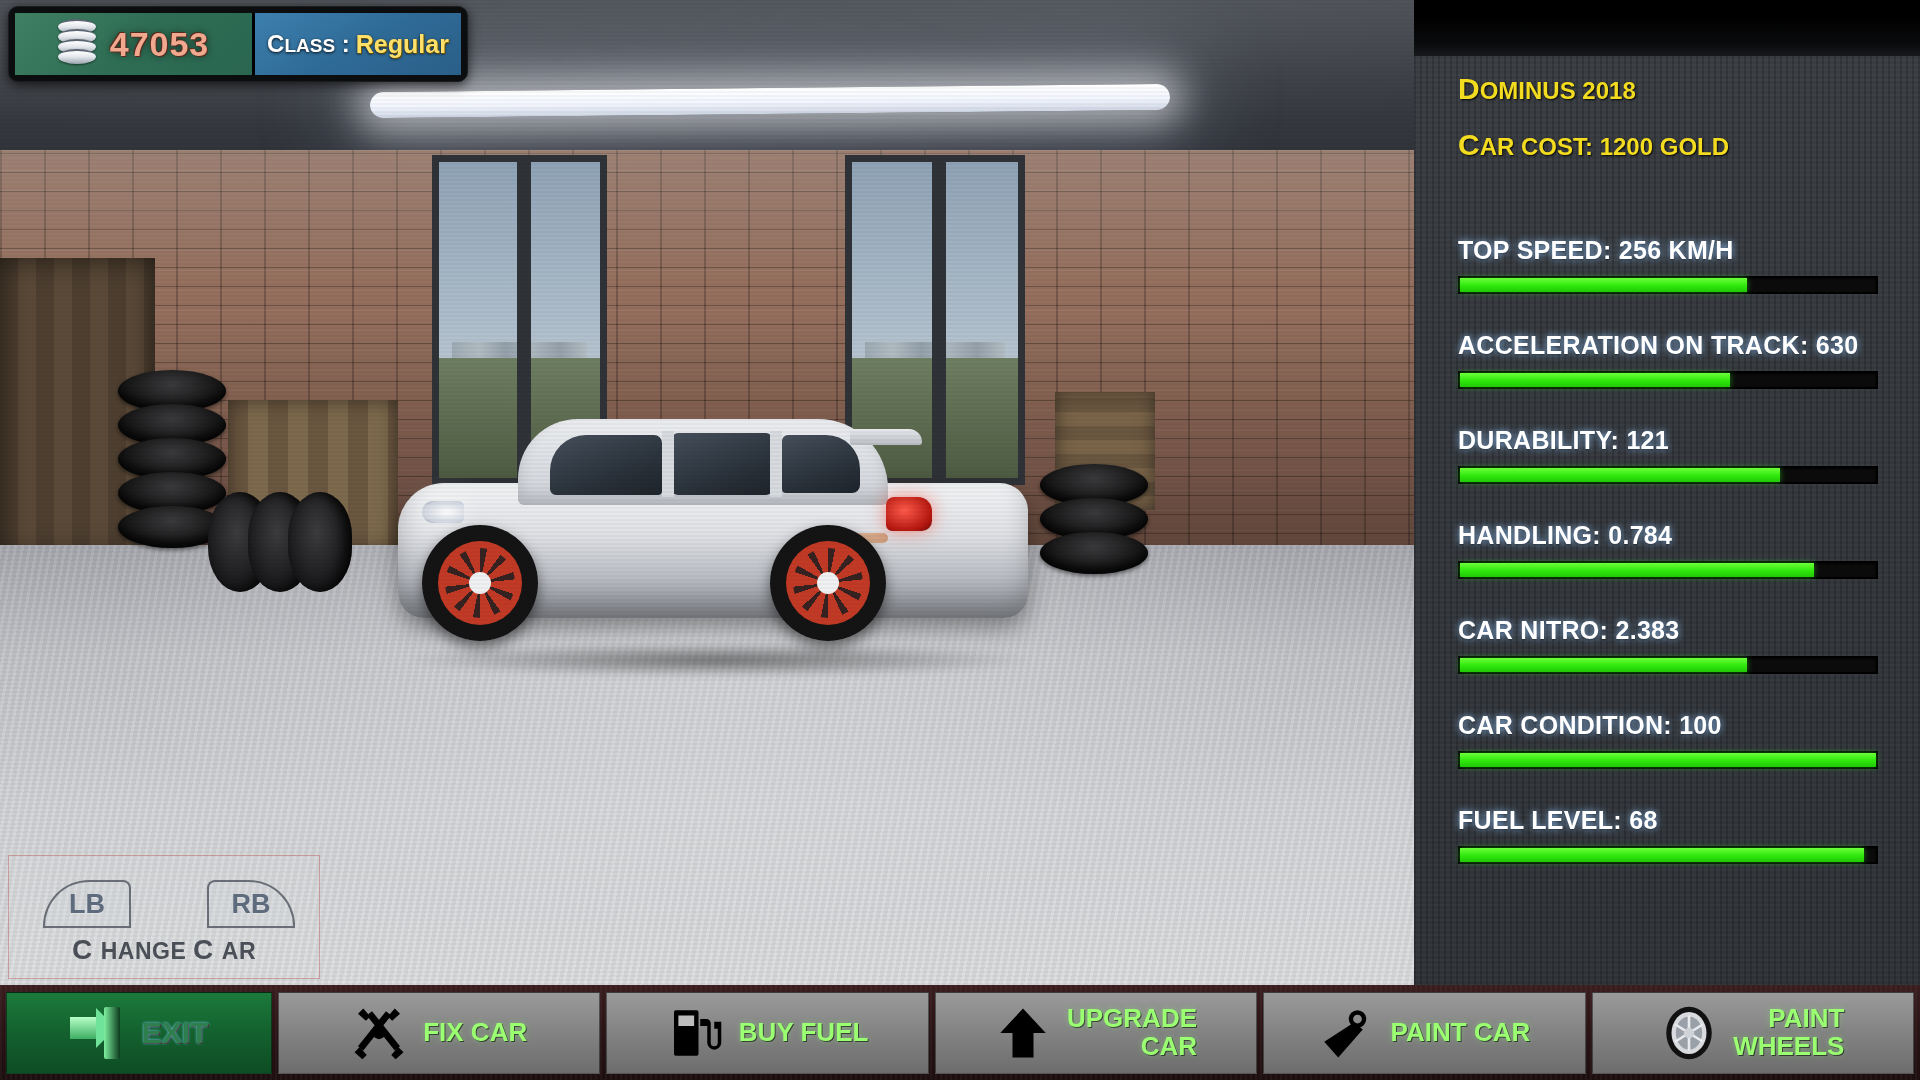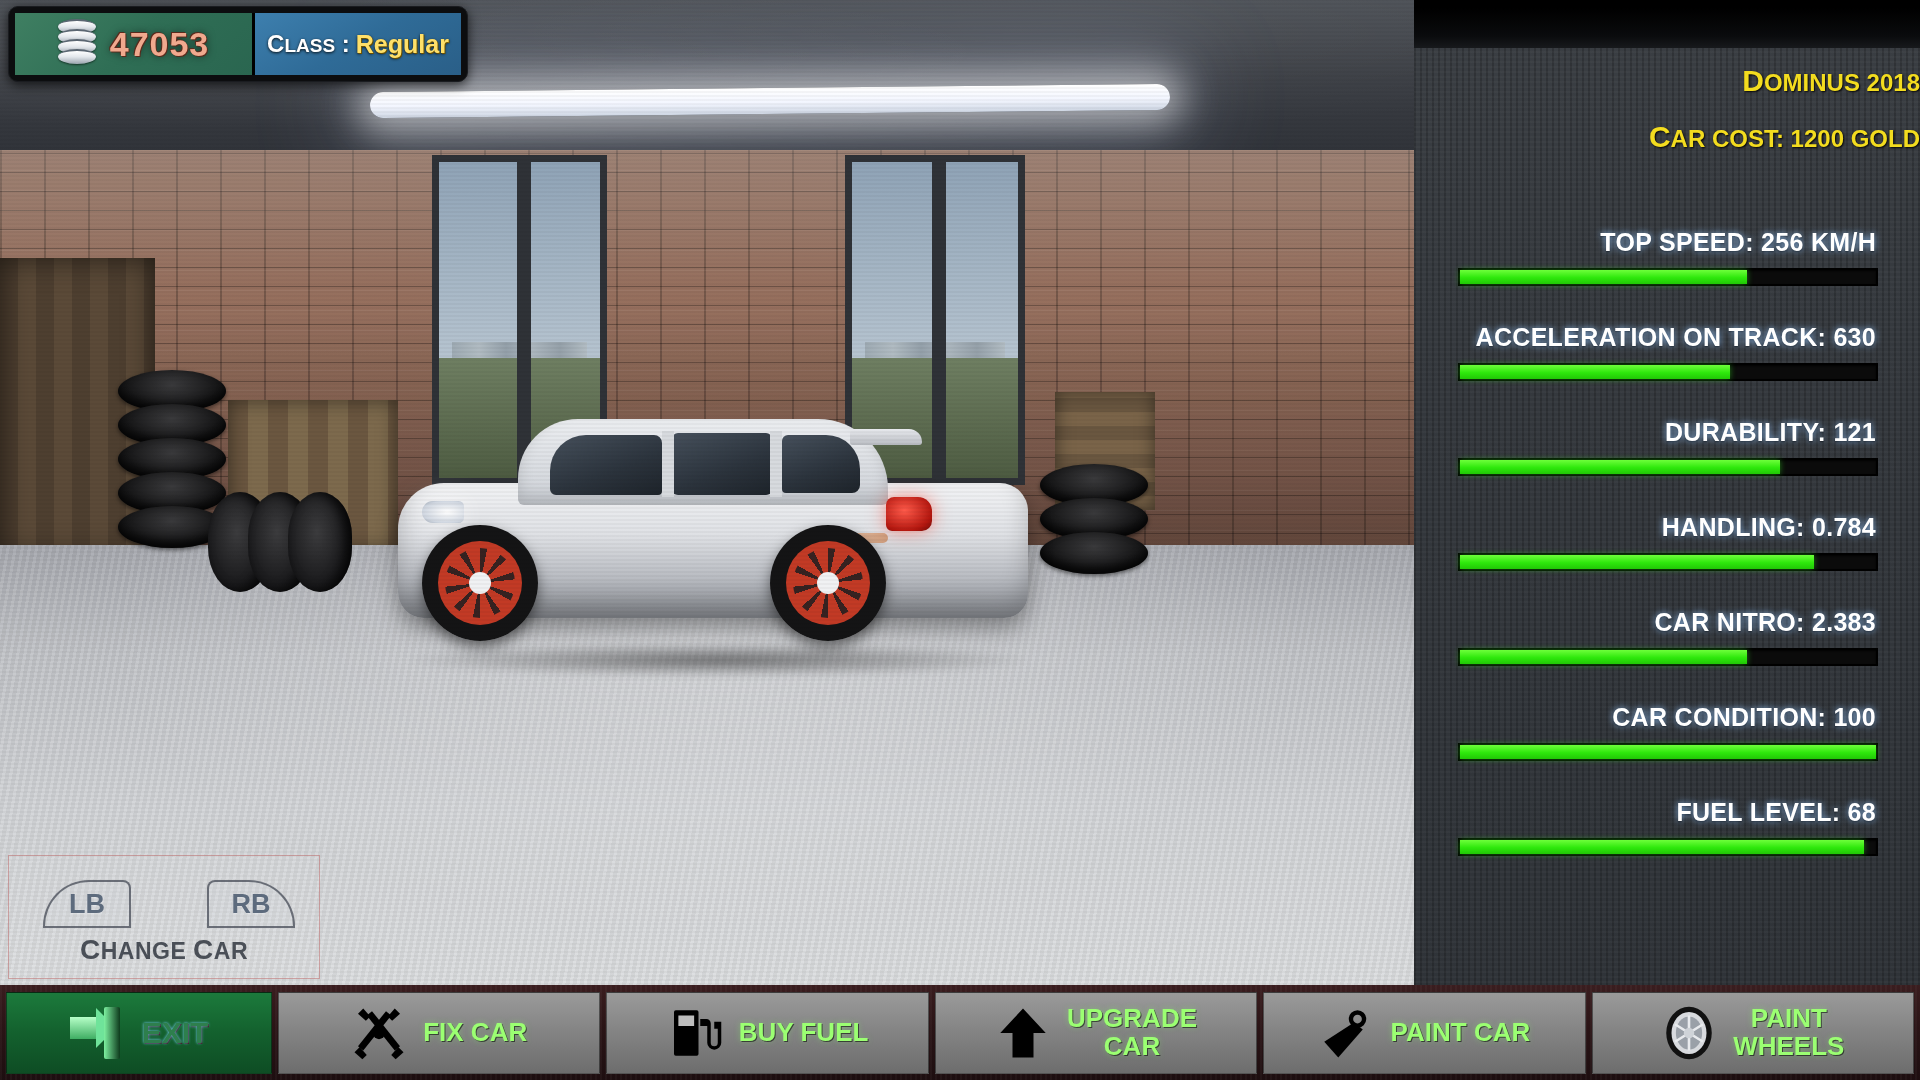--- a/index.html
+++ b/index.html
@@ -250,31 +250,30 @@
     font-size:27px; font-weight:700; color:#5d6b7d;
     text-shadow:0 1px 1px rgba(255,255,255,.25);
   }
   .bumper.lb{ left:34px; border-radius:46px 8px 0 0; }
   .bumper.rb{ left:198px; border-radius:8px 46px 0 0; }
   .changecar-label{
     position:absolute; left:0; top:78px; width:100%; text-align:center;
     font-size:28px; font-weight:700; color:#4a4f57;
     letter-spacing:.5px;
   }
-  .changecar-label .sm{ font-size:23px; }
+  .changecar-label .sm{ font-size:23px;margin-left:8px; }
 
   
   .panel{
-    position:absolute; left:1414px; top:8px; width:506px; height:985px;
+    position:absolute; left:1414px; top:16px; width:506px; height:985px;
     background:
       repeating-linear-gradient(0deg, rgba(255,255,255,.022) 0 2px, transparent 2px 5px),
       repeating-linear-gradient(90deg, rgba(0,0,0,.18) 0 2px, transparent 2px 6px),
       linear-gradient(180deg,#3a3e43 0%,#34383d 40%,#2f3338 100%);
     overflow:hidden;
-    text-align:right;
   }
   .panel-topstrip{
     position:absolute; left:0; top:0; width:100%; height:40px;
     background: linear-gradient(180deg,#000 0%,#0a0b0d 70%,#17191c 100%);
   }
   .panel-inner{ position:absolute; left:0; top:40px; width:100%; }
   .car-title{
     margin:16px 0 0 44px;
     font-size:30px; font-weight:700; color:#f3dc1f;
     text-shadow: 1px 1px 2px rgba(0,0,0,.9);
@@ -316,21 +315,21 @@
     flex:1; height:82px;
     display:flex; align-items:center; justify-content:center; gap:16px;
     background: linear-gradient(180deg,#9a9a9a 0%,#858585 45%,#6d6d6d 100%);
     border:1px solid rgba(0,0,0,.45);
     position:relative;
     cursor:pointer;
   }
   .tbtn .lbl{
     font-size:26px; font-weight:700; color:#9bff72;
     text-shadow: 1px 1px 0 rgba(0,0,0,.55), 0 0 6px rgba(120,255,90,.35);
-    line-height:1.05; text-align:center;
+    line-height:1.05; text-align:right;
   }
   .tbtn.active{
     background: linear-gradient(180deg,#1c7a3c 0%,#14632f 45%,#0e4d24 100%);
     max-width:266px; flex:0 0 266px;
   }
   .tbtn.active .lbl{
     color:#2e7f4d;
     text-shadow: 0 0 3px #7ad2ff, 1px 1px 0 #3a0f10;
     font-size:30px;
   }

